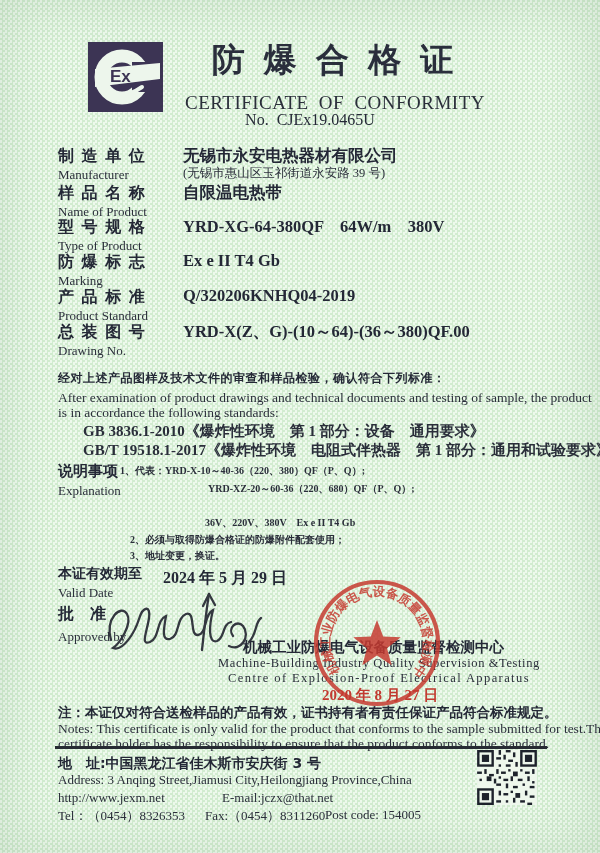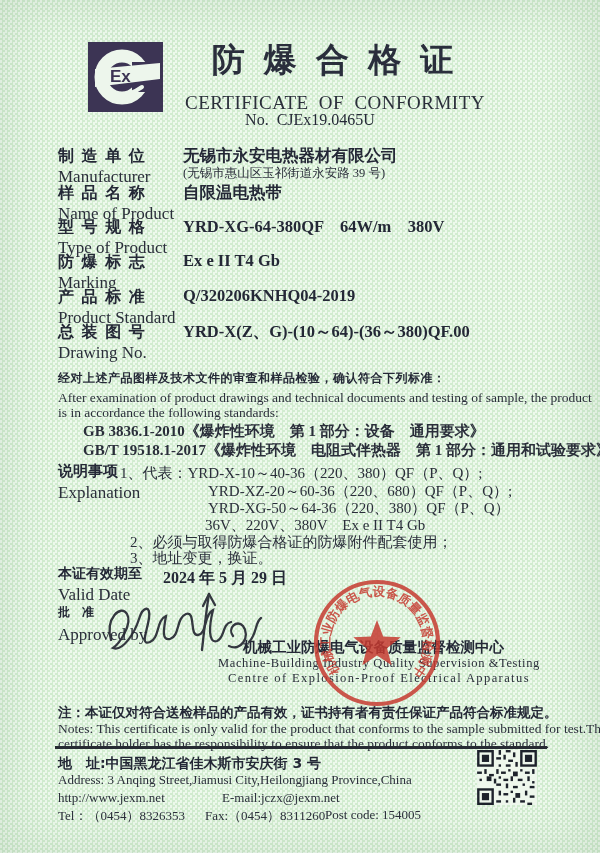--- a/index.html
+++ b/index.html
@@ -15,27 +15,27 @@
   }
   .abs { position:absolute; }
   [data-bind] { white-space:pre; }
   .cnb { font-family:"DejaVu Sans","Liberation Sans",sans-serif; font-weight:700; color:#242836; }
   .ser { font-family:"Liberation Serif","DejaVu Serif",serif; color:#2a2e3a; }
   .val { font-family:"Liberation Serif","DejaVu Serif",serif; font-weight:600; color:#242836; }
   .title-cn { font-size:33px; letter-spacing:5px; font-weight:700; color:#2a2e3c; }
   .title-en { font-size:19px; letter-spacing:.5px; word-spacing:5px; font-weight:500; }
   .no-line  { font-size:16px; }
   .flabel-cn { font-size:16px; letter-spacing:1px; }
-  .flabel-en { font-size:17px; }
+  .flabel-en { font-size:13px; }
   .fval { font-size:16.5px; }
   .fsub { font-size:12.5px; font-weight:500; }
   .para-cn { font-size:12px; letter-spacing:.5px; }
   .para-en { font-size:13.5px; }
   .std { font-size:15px; font-weight:600; }
-  .exp { font-size:15px; font-weight:400; }
+  .exp { font-size:10px; font-weight:700; }
   .red { color:#c23a30; }
   .divider { background:#272b33; height:3px; width:492px; }
   .foot-cn { font-size:14px; }
   .foot-en { font-size:13px; font-weight:500; }
 </style>
 </head>
 <body>
 
 <div class="page">
 
@@ -99,51 +99,51 @@
 
   <div class="abs ser std" style="left:83px; top:422px;" data-bind="standards.0">GB 3836.1-2010《爆炸性环境　第 1 部分：设备　通用要求》</div>
   <div class="abs ser std" style="left:83px; top:441px;" data-bind="standards.1">GB/T 19518.1-2017《爆炸性环境　电阻式伴热器　第 1 部分：通用和试验要求》</div>
 
   <div class="abs" style="left:58px; top:462px;">
     <div class="cnb" style="font-size:15px;" data-bind="explanation.cn">说明事项</div>
     <div class="ser flabel-en" style="margin-top:2px;" data-bind="explanation.en">Explanation</div>
   </div>
   <div class="abs ser exp" style="left:120px; top:464px;" data-bind="explanation.lines.0">1、代表：YRD-X-10～40-36（220、380）QF（P、Q）;</div>
   <div class="abs ser exp" style="left:208px; top:482px;" data-bind="explanation.lines.1">YRD-XZ-20～60-36（220、680）QF（P、Q）;</div>
-  <div class="abs ser exp" style="left:208px; top:499px;" data-bind="explanation.lines.2">YRD-XG-50～64-36（220、380）QF（P、Q）</div>
   <div class="abs ser exp" style="left:205px; top:516px;" data-bind="explanation.lines.3">36V、220V、380V　Ex e II T4 Gb</div>
   <div class="abs ser exp" style="left:130px; top:533px;" data-bind="explanation.lines.4">2、必须与取得防爆合格证的防爆附件配套使用；</div>
   <div class="abs ser exp" style="left:130px; top:549px;" data-bind="explanation.lines.5">3、地址变更，换证。</div>
 
   <div class="abs" style="left:58px; top:565px;">
     <div class="cnb" style="font-size:14px;" data-bind="valid.cn">本证有效期至</div>
     <div class="ser flabel-en" style="margin-top:2px;" data-bind="valid.en">Valid Date</div>
   </div>
   <div class="abs val" style="left:163px; top:568px; font-size:16px;" data-bind="valid.value">2024 年 5 月 29 日</div>
 
   <div class="abs" style="left:58px; top:604px;">
-    <div class="cnb" style="font-size:12px;" data-bind="approval.cn">批　准</div>
+    <div class="cnb" style="font-size:16px;" data-bind="approval.cn">批　准</div>
     <div class="ser flabel-en" style="margin-top:4px;" data-bind="approval.en">Approved by</div>
   </div>
 
   <svg class="abs" style="left:103px; top:584px;" width="170" height="90" viewBox="0 0 170 90">
     <g fill="none" stroke="#262833" stroke-width="2.3" stroke-linecap="round" opacity="0.92">
       <path d="M8,56 C2,34 18,20 24,30 C30,40 16,60 10,64 C20,68 32,48 36,35 C40,22 48,21 46,34 C44,48 37,62 47,58 C57,54 53,36 63,32 C61,44 58,57 67,55 C77,52 73,34 83,30 C93,26 86,52 95,51 C104,50 101,30 110,26 C106,42 105,60 114,57 C122,54 119,40 128,38"></path>
       <path d="M99,66 C101,48 103,28 106,10"></path>
       <path d="M106,10 L100,22 M106,10 L112,21"></path>
       <path d="M126,62 C138,68 148,52 140,42 C134,35 124,44 130,52"></path>
       <path d="M146,58 C154,50 152,38 158,34"></path>
     </g>
   </svg>
 
   <div class="abs cnb" style="left:243px; top:638px; font-size:14.5px;" data-bind="issuer.name_cn">机械工业防爆电气设备质量监督检测中心</div>
   <div class="abs" style="left:218px; top:656px; width:322px; text-align:center;">
     <div class="ser" style="font-size:12.5px; letter-spacing:.6px;" data-bind="issuer.name_en1">Machine-Building Industry Quality Supervision &amp;Testing</div>
     <div class="ser" style="font-size:12.5px; letter-spacing:1.4px;" data-bind="issuer.name_en2">Centre of Explosion-Proof Electrical Apparatus</div>
   </div>
+  <div class="abs val red" style="left:322px; top:686px; font-size:15px;" data-bind="issuer.date">2020 年 8 月 27 日</div>
 
   <svg class="abs" style="left:297px; top:563px; opacity:.84;" width="160" height="160" viewBox="0 0 160 160">
     <defs>
       <path id="ringPath" d="M 44,110 A 47,47 0 1 1 116,110" fill="none"></path>
     </defs>
     <circle cx="80" cy="80" r="61" fill="none" stroke="#c6392f" stroke-width="4.2"></circle>
     <path d="M80,57 L86.2,73.5 L103.8,74.3 L90,85.2 L94.7,102.2 L80,92.5 L65.3,102.2 L70,85.2 L56.2,74.3 L73.8,73.5 Z" fill="#c6392f"></path>
     <text font-size="12.5" fill="#c6392f" font-weight="bold" font-family="DejaVu Sans, Liberation Sans, sans-serif">
       <textPath href="#ringPath" startOffset="2" data-bind="stamp.ring_text">机械工业防爆电气设备质量监督检测中心</textPath>
     </text>
@@ -151,21 +151,21 @@
 
   <div class="abs cnb" style="left:58px; top:704px; font-size:13.5px;" data-bind="notes.cn">注：本证仅对符合送检样品的产品有效，证书持有者有责任保证产品符合标准规定。</div>
   <div class="abs ser para-en" style="left:58px; top:721px;" data-bind="notes.en1">Notes: This certificate is only valid for the product that conforms to the sample submitted for test.This</div>
   <div class="abs ser para-en" style="left:58px; top:736px;" data-bind="notes.en2">certificate holder has the responsibility to ensure that the product conforms to the standard.</div>
 
   <div class="abs divider" style="left:55px; top:746px;"></div>
 
   <div class="abs cnb foot-cn" style="left:58px; top:755px;text-align:right;" data-bind="footer.address_cn">地　址:中国黑龙江省佳木斯市安庆街 3 号</div>
   <div class="abs ser foot-en" style="left:58px; top:772px;" data-bind="footer.address_en">Address: 3 Anqing Street,Jiamusi City,Heilongjiang Province,China</div>
   <div class="abs ser foot-en" style="left:58px; top:790px;" data-bind="footer.website">http://www.jexm.net</div>
-  <div class="abs ser foot-en" style="left:222px; top:790px;" data-bind="footer.email">E-mail:jczx@jexm.net</div>
+  <div class="abs ser foot-en" style="left:222px; top:790px;" data-bind="footer.email">E-mail:jczx@that.net</div>
   <div class="abs ser foot-en" style="left:58px; top:807px;" data-bind="footer.tel">Tel：（0454）8326353</div>
   <div class="abs ser foot-en" style="left:205px; top:807px;" data-bind="footer.fax">Fax:（0454）8311260</div>
   <div class="abs ser foot-en" style="left:325px; top:807px;" data-bind="footer.postcode">Post code: 154005</div>
 
   <svg class="abs" style="left:477px; top:750px;" width="60" height="55" viewBox="0 0 25 23">
     <rect x="0" y="0" width="25" height="23" fill="#eef7ec"></rect>
     <g fill="#1d222b">
       <rect x="0" y="0" width="7" height="7"></rect>
         <rect x="18" y="0" width="7" height="7"></rect>
         <rect x="0" y="16" width="7" height="7"></rect>

